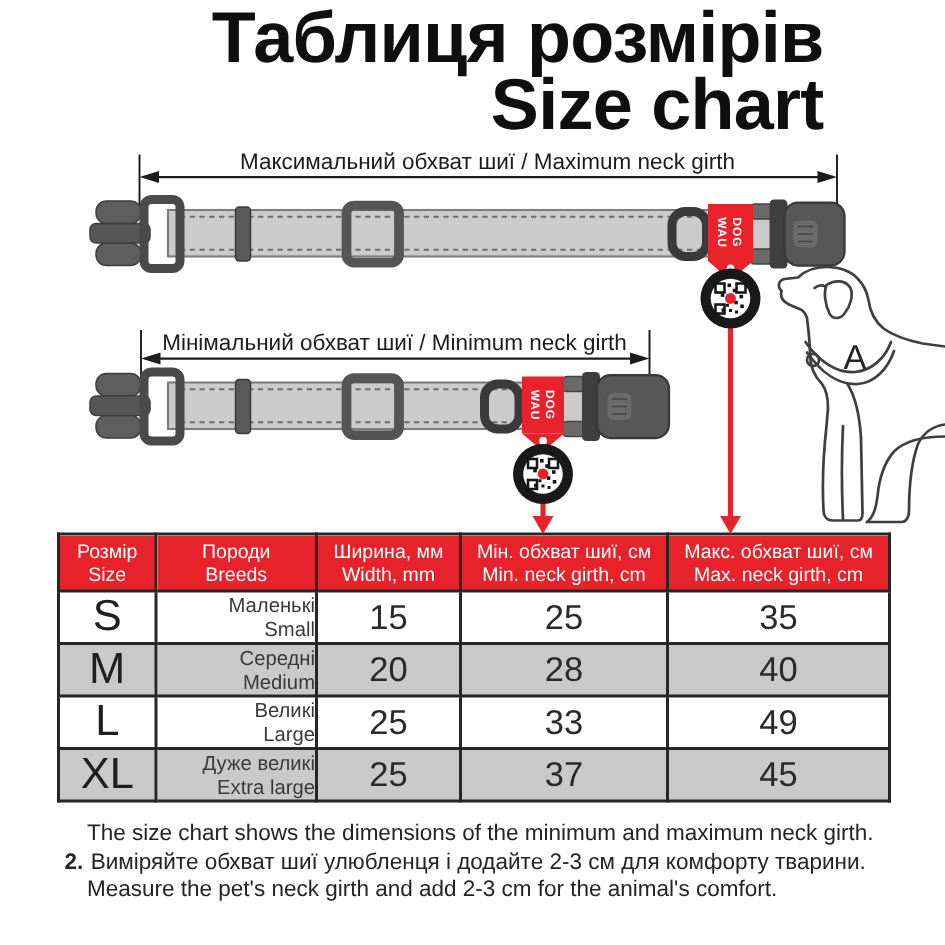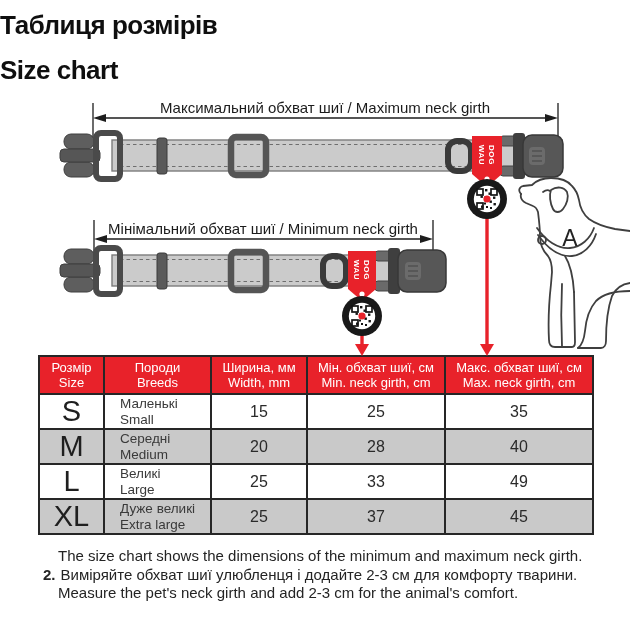--- a/index.html
+++ b/index.html
@@ -1,22 +1,22 @@
 <!DOCTYPE html>
 <html><head>
 <meta charset="utf-8">
 <style>
   html,body { margin:0; padding:0; }
   body {
     width:630px; height:630px; position:relative; background:#ffffff;
     font-family:"Liberation Sans", sans-serif; overflow:hidden;
   }
   .title {
-    position:absolute; top:3px; left:0; width:549px; text-align:left;
-    font-weight:800; font-size:26px; line-height:45px; color:#0f0f0f;
+    position:absolute; top:3px; left:0; width:549px; text-align:right;
+    font-weight:800; font-size:48px; line-height:45px; color:#0f0f0f;
     letter-spacing:-0.5px;
   }
   svg.diagram {
     position:absolute; top:0; left:0; z-index:2; pointer-events:none;
   }
   svg text { font-family:"Liberation Sans", sans-serif; }
   .dim-label { font-size:15px; font-weight:500; fill:#1c1c1c; }
   .tag-text { font-size:8px; font-weight:700; fill:#ffffff; letter-spacing:0.6px; }
   .dog-a { font-size:23px; font-weight:500; fill:#232323; stroke:none; }
 
@@ -25,22 +25,22 @@
     border-collapse:collapse; table-layout:fixed;
   }
   .size-table th, .size-table td { border:2px solid #262626; padding:0; overflow:hidden; }
   .size-table th {
     background:#e8222a; color:#ffffff; font-size:13px; font-weight:400;
     line-height:15.5px; height:36px; text-align:center; vertical-align:middle;
   }
   .size-table td { height:31px; background:#ffffff; vertical-align:middle; }
   .size-table tr.alt td { background:#c9c9c9; }
   td.c-size { font-size:29px; font-weight:300; text-align:center; color:#1f1f1f; }
-  td.c-breed { font-size:13.5px; color:#3a3a3a; line-height:15.5px; padding-left:15px; text-align:left; }
-  td.c-num { font-size:16px; font-weight:300; text-align:center; color:#2a2a2a; }
+  td.c-breed { font-size:13.5px; color:#3a3a3a; line-height:15.5px; padding-left:15px; text-align:right; }
+  td.c-num { font-size:23px; font-weight:300; text-align:center; color:#2a2a2a; }
 
   .notes {
     position:absolute; left:43px; top:547px; width:560px; z-index:1;
     font-size:15px; line-height:18.6px; color:#242424;
   }
   .note-num { font-weight:700; margin-right:5px; }
   .note-en { padding-left:15px; }
 </style>
 </head>
 <body>

